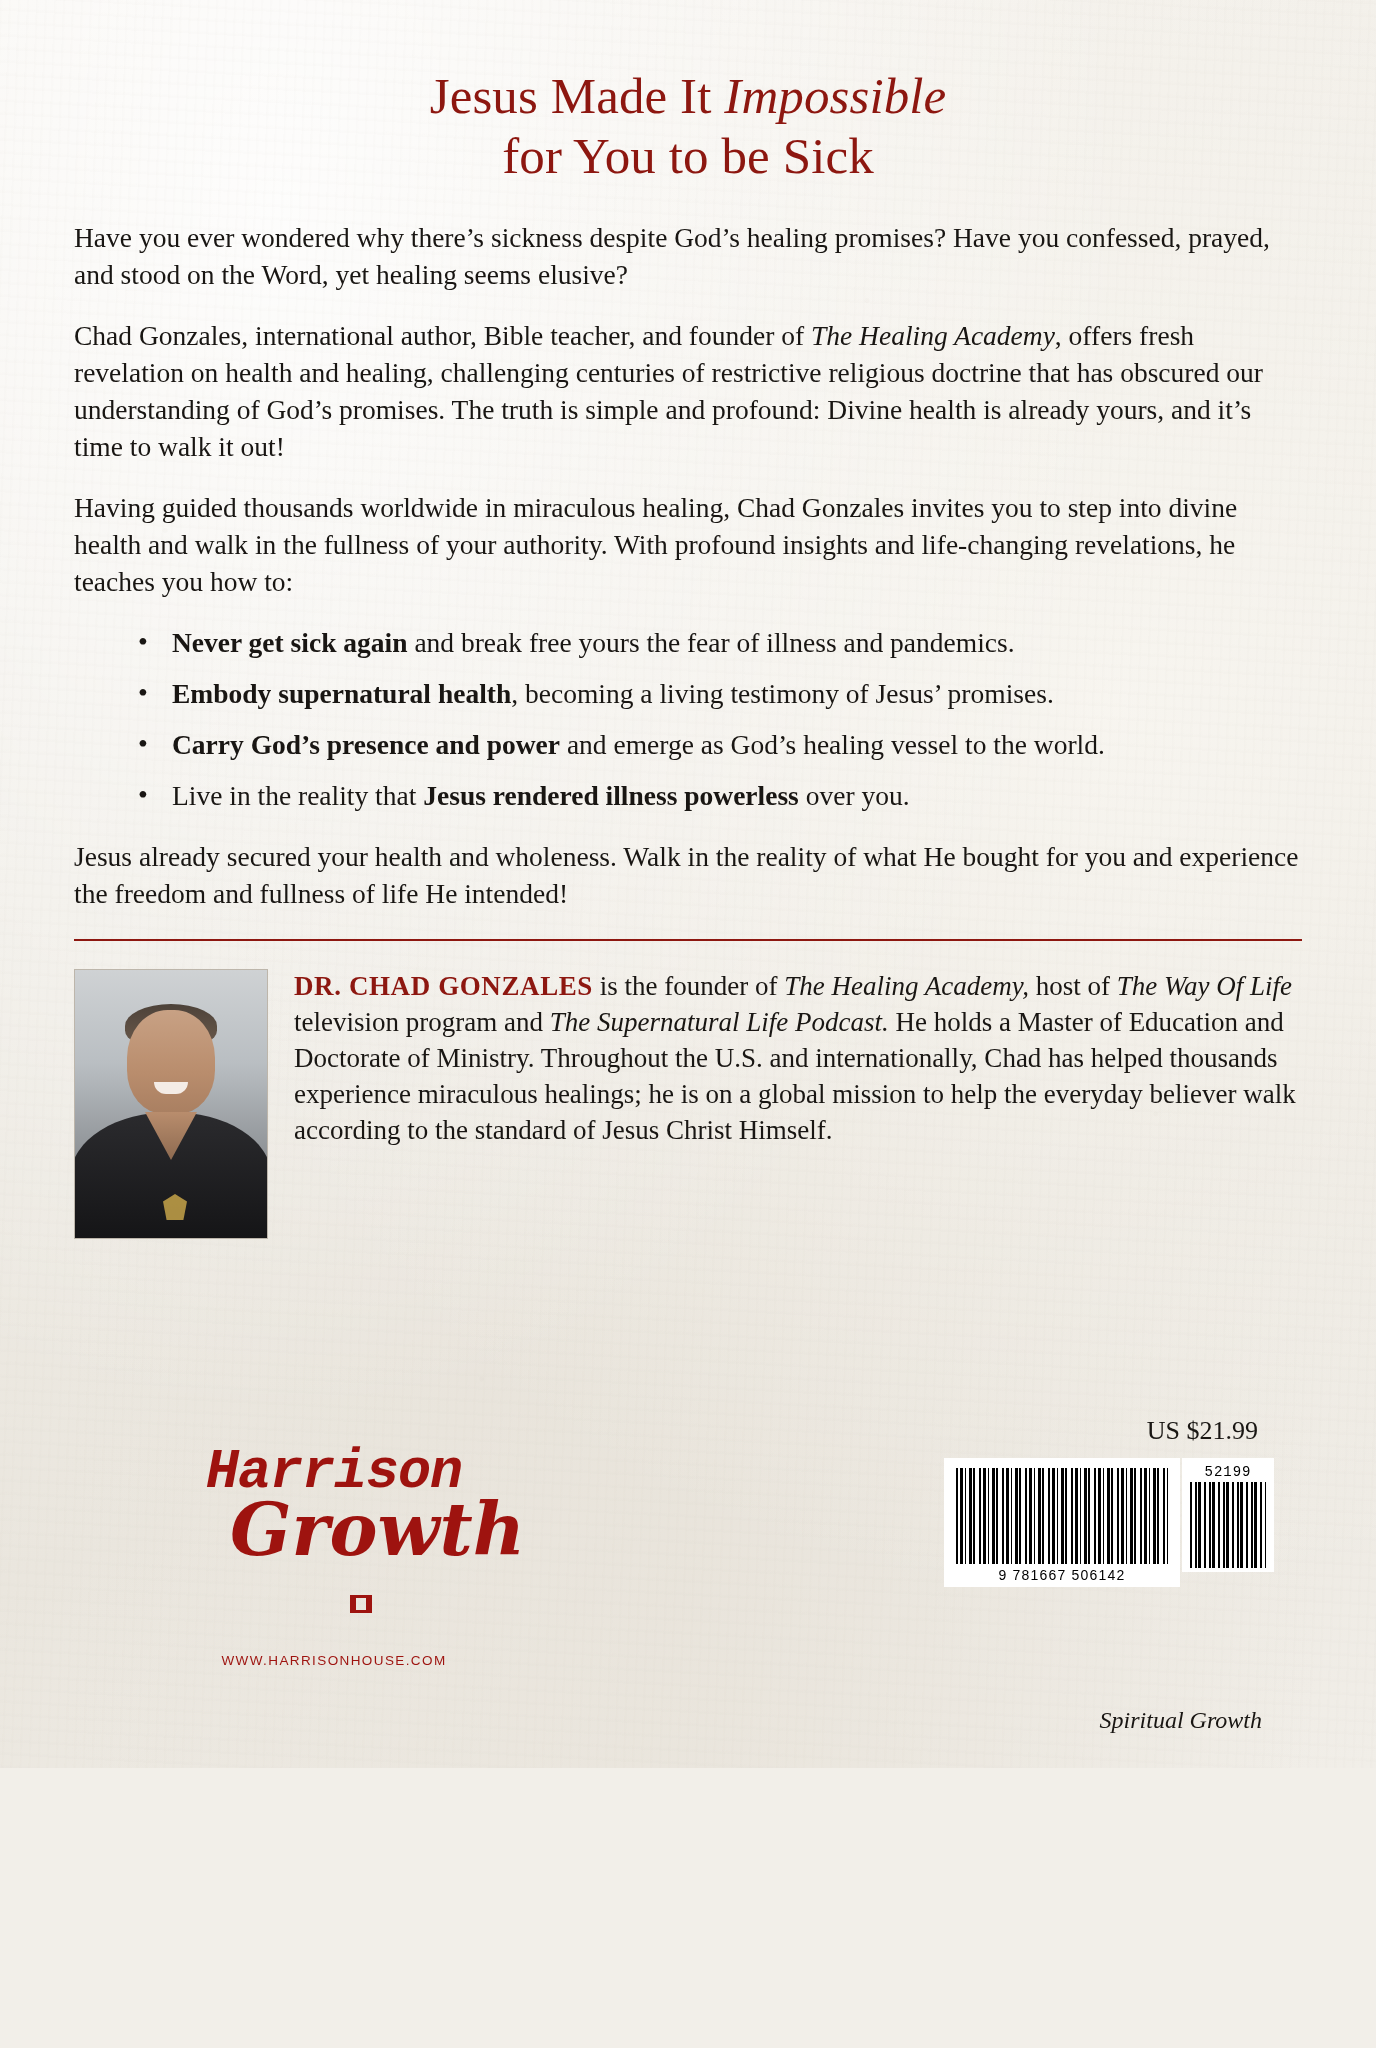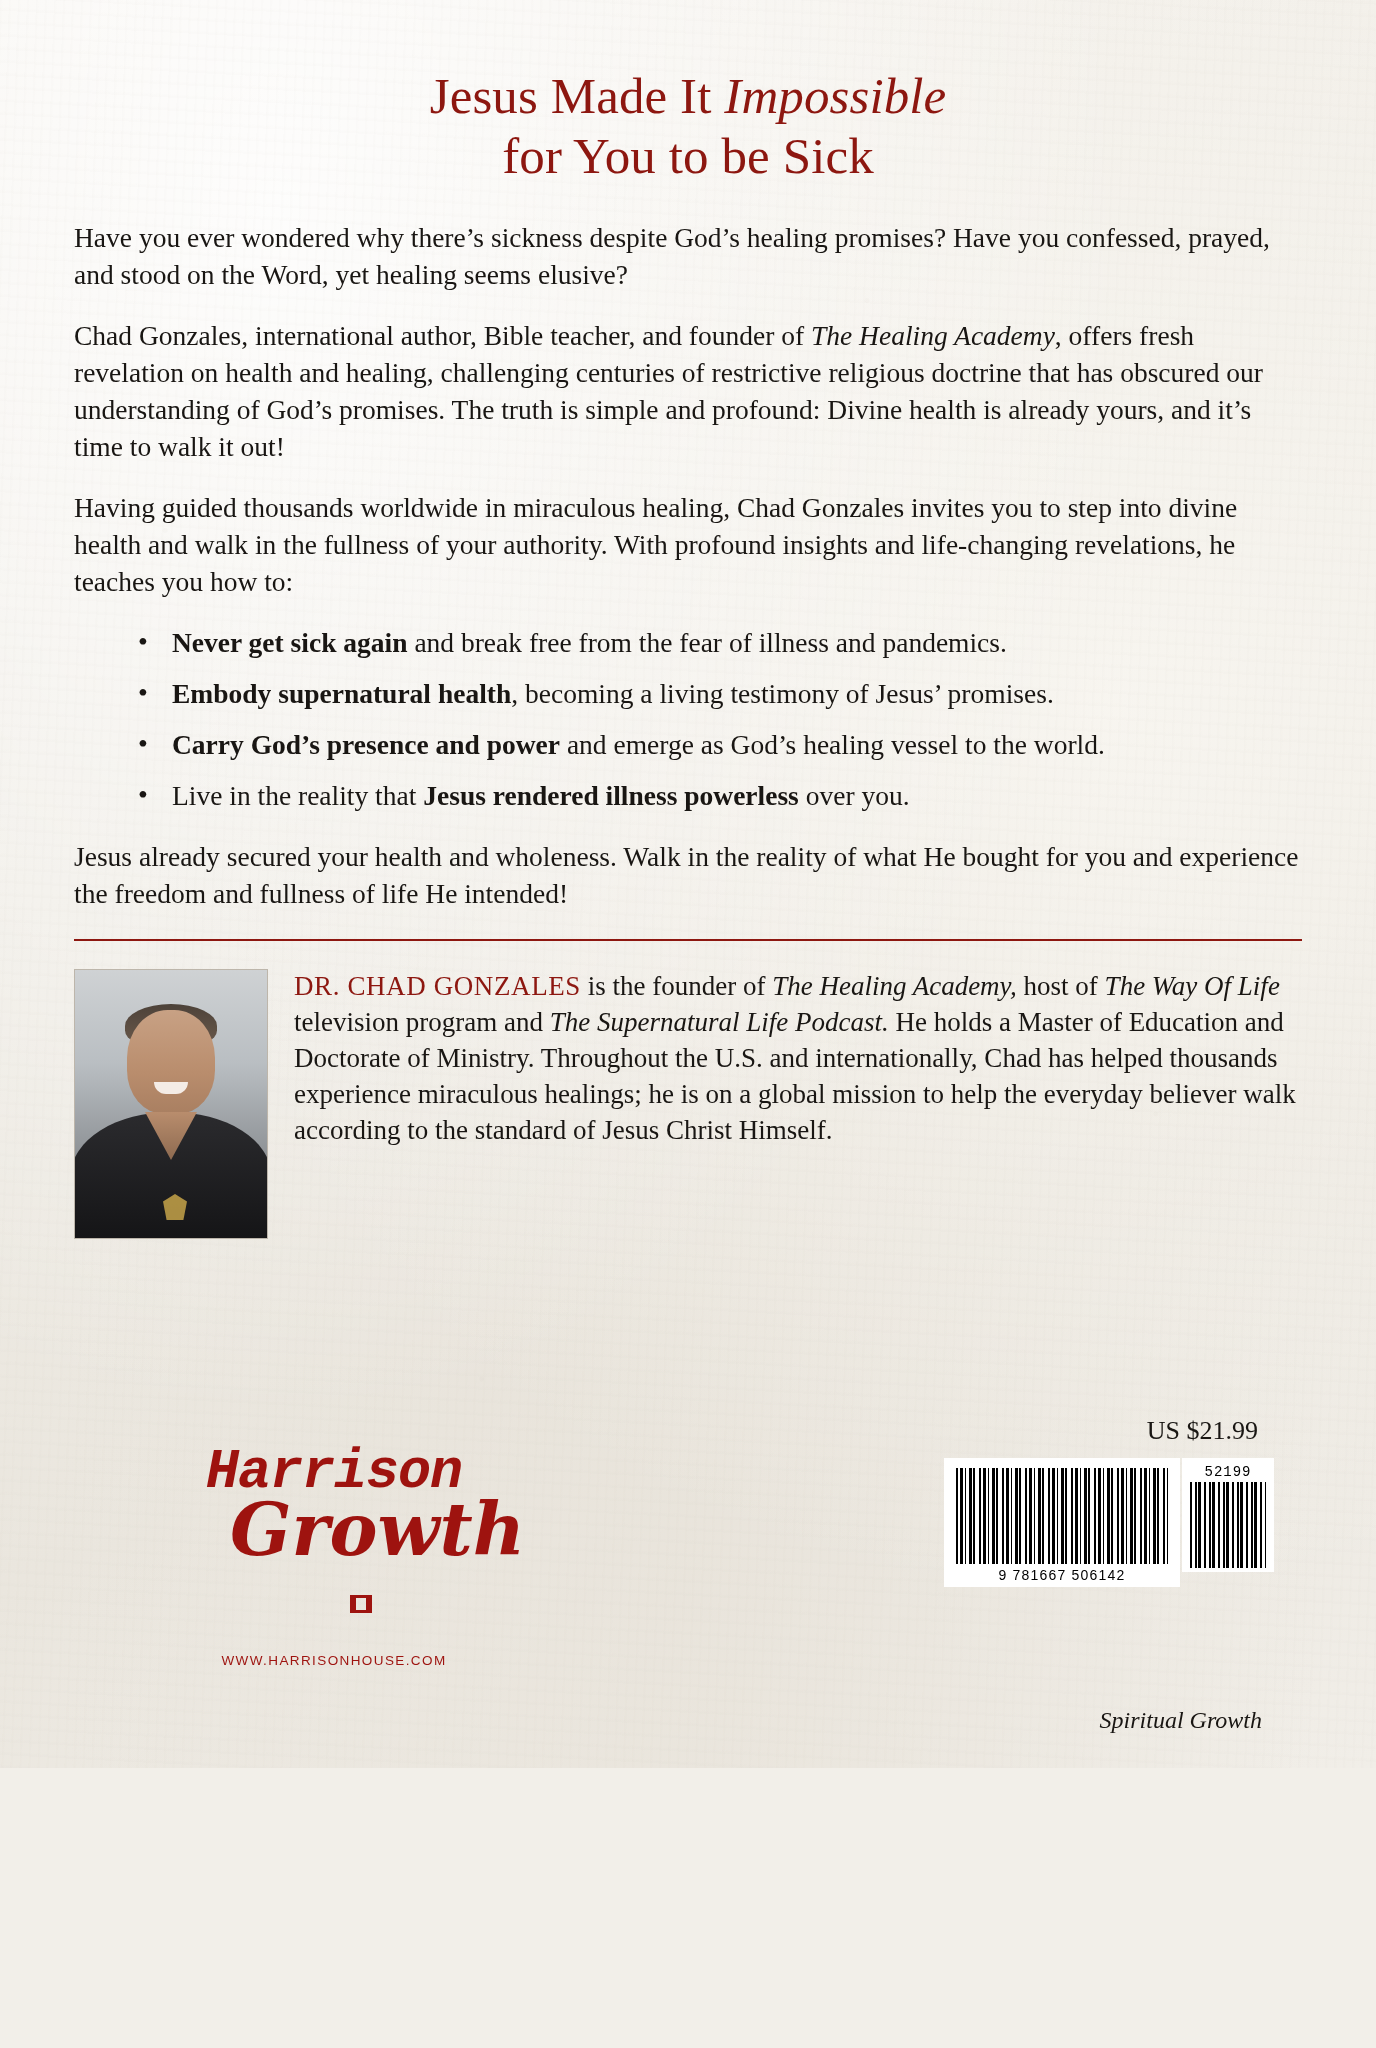--- a/index.html
+++ b/index.html
@@ -168,21 +168,21 @@
     opacity: .85;
     clip-path: polygon(50% 0, 100% 28%, 85% 100%, 15% 100%, 0 28%);
   }
   .author-bio {
     font-size: 27px;
     line-height: 1.33;
     color: #191613;
   }
   .author-bio .name {
     color: #8d1710;
-    font-weight: normal;
+    font-weight: bold;
     letter-spacing: 0.6px;
   }
   .author-bio em { font-style: italic; }
 
   .footer {
     position: absolute;
     left: 74px;
     right: 74px;
     bottom: 40px;
     z-index: 3;
@@ -309,21 +309,21 @@
       <span class="l2">for You to be Sick</span>
     </h1>
 
     <p class="body">Have you ever wondered why there’s sickness despite God’s healing promises? Have you confessed, prayed, and stood on the Word, yet healing seems elusive?</p>
 
     <p class="body"><span>Chad Gonzales, international author, Bible teacher, and founder of </span><em>The Healing Academy</em><span>, offers fresh revelation on health and healing, challenging centuries of restrictive religious doctrine that has obscured our understanding of God’s promises. The truth is simple and profound: Divine health is already yours, and it’s time to walk it out!</span></p>
 
     <p class="body">Having guided thousands worldwide in miraculous healing, Chad Gonzales invites you to step into divine health and walk in the fullness of your authority. With profound insights and life-changing revelations, he teaches you how to:</p>
 
     <ul class="points">
-      <li><b>Never get sick again</b><span> and break free from the fear of illness and pandemics.</span></li>
+      <li><b>Never get sick again</b><span> and break free yours the fear of illness and pandemics.</span></li>
       <li><b>Embody supernatural health</b><span>, becoming a living testimony of Jesus’ promises.</span></li>
       <li><b>Carry God’s presence and power</b><span> and emerge as God’s healing vessel to the world.</span></li>
       <li><span>Live in the reality that </span><b>Jesus rendered illness powerless</b><span> over you.</span></li>
     </ul>
 
     <p class="body">Jesus already secured your health and wholeness. Walk in the reality of what He bought for you and experience the freedom and fullness of life He intended!</p>
 
     <hr class="rule">
 
     <div class="author-row">

